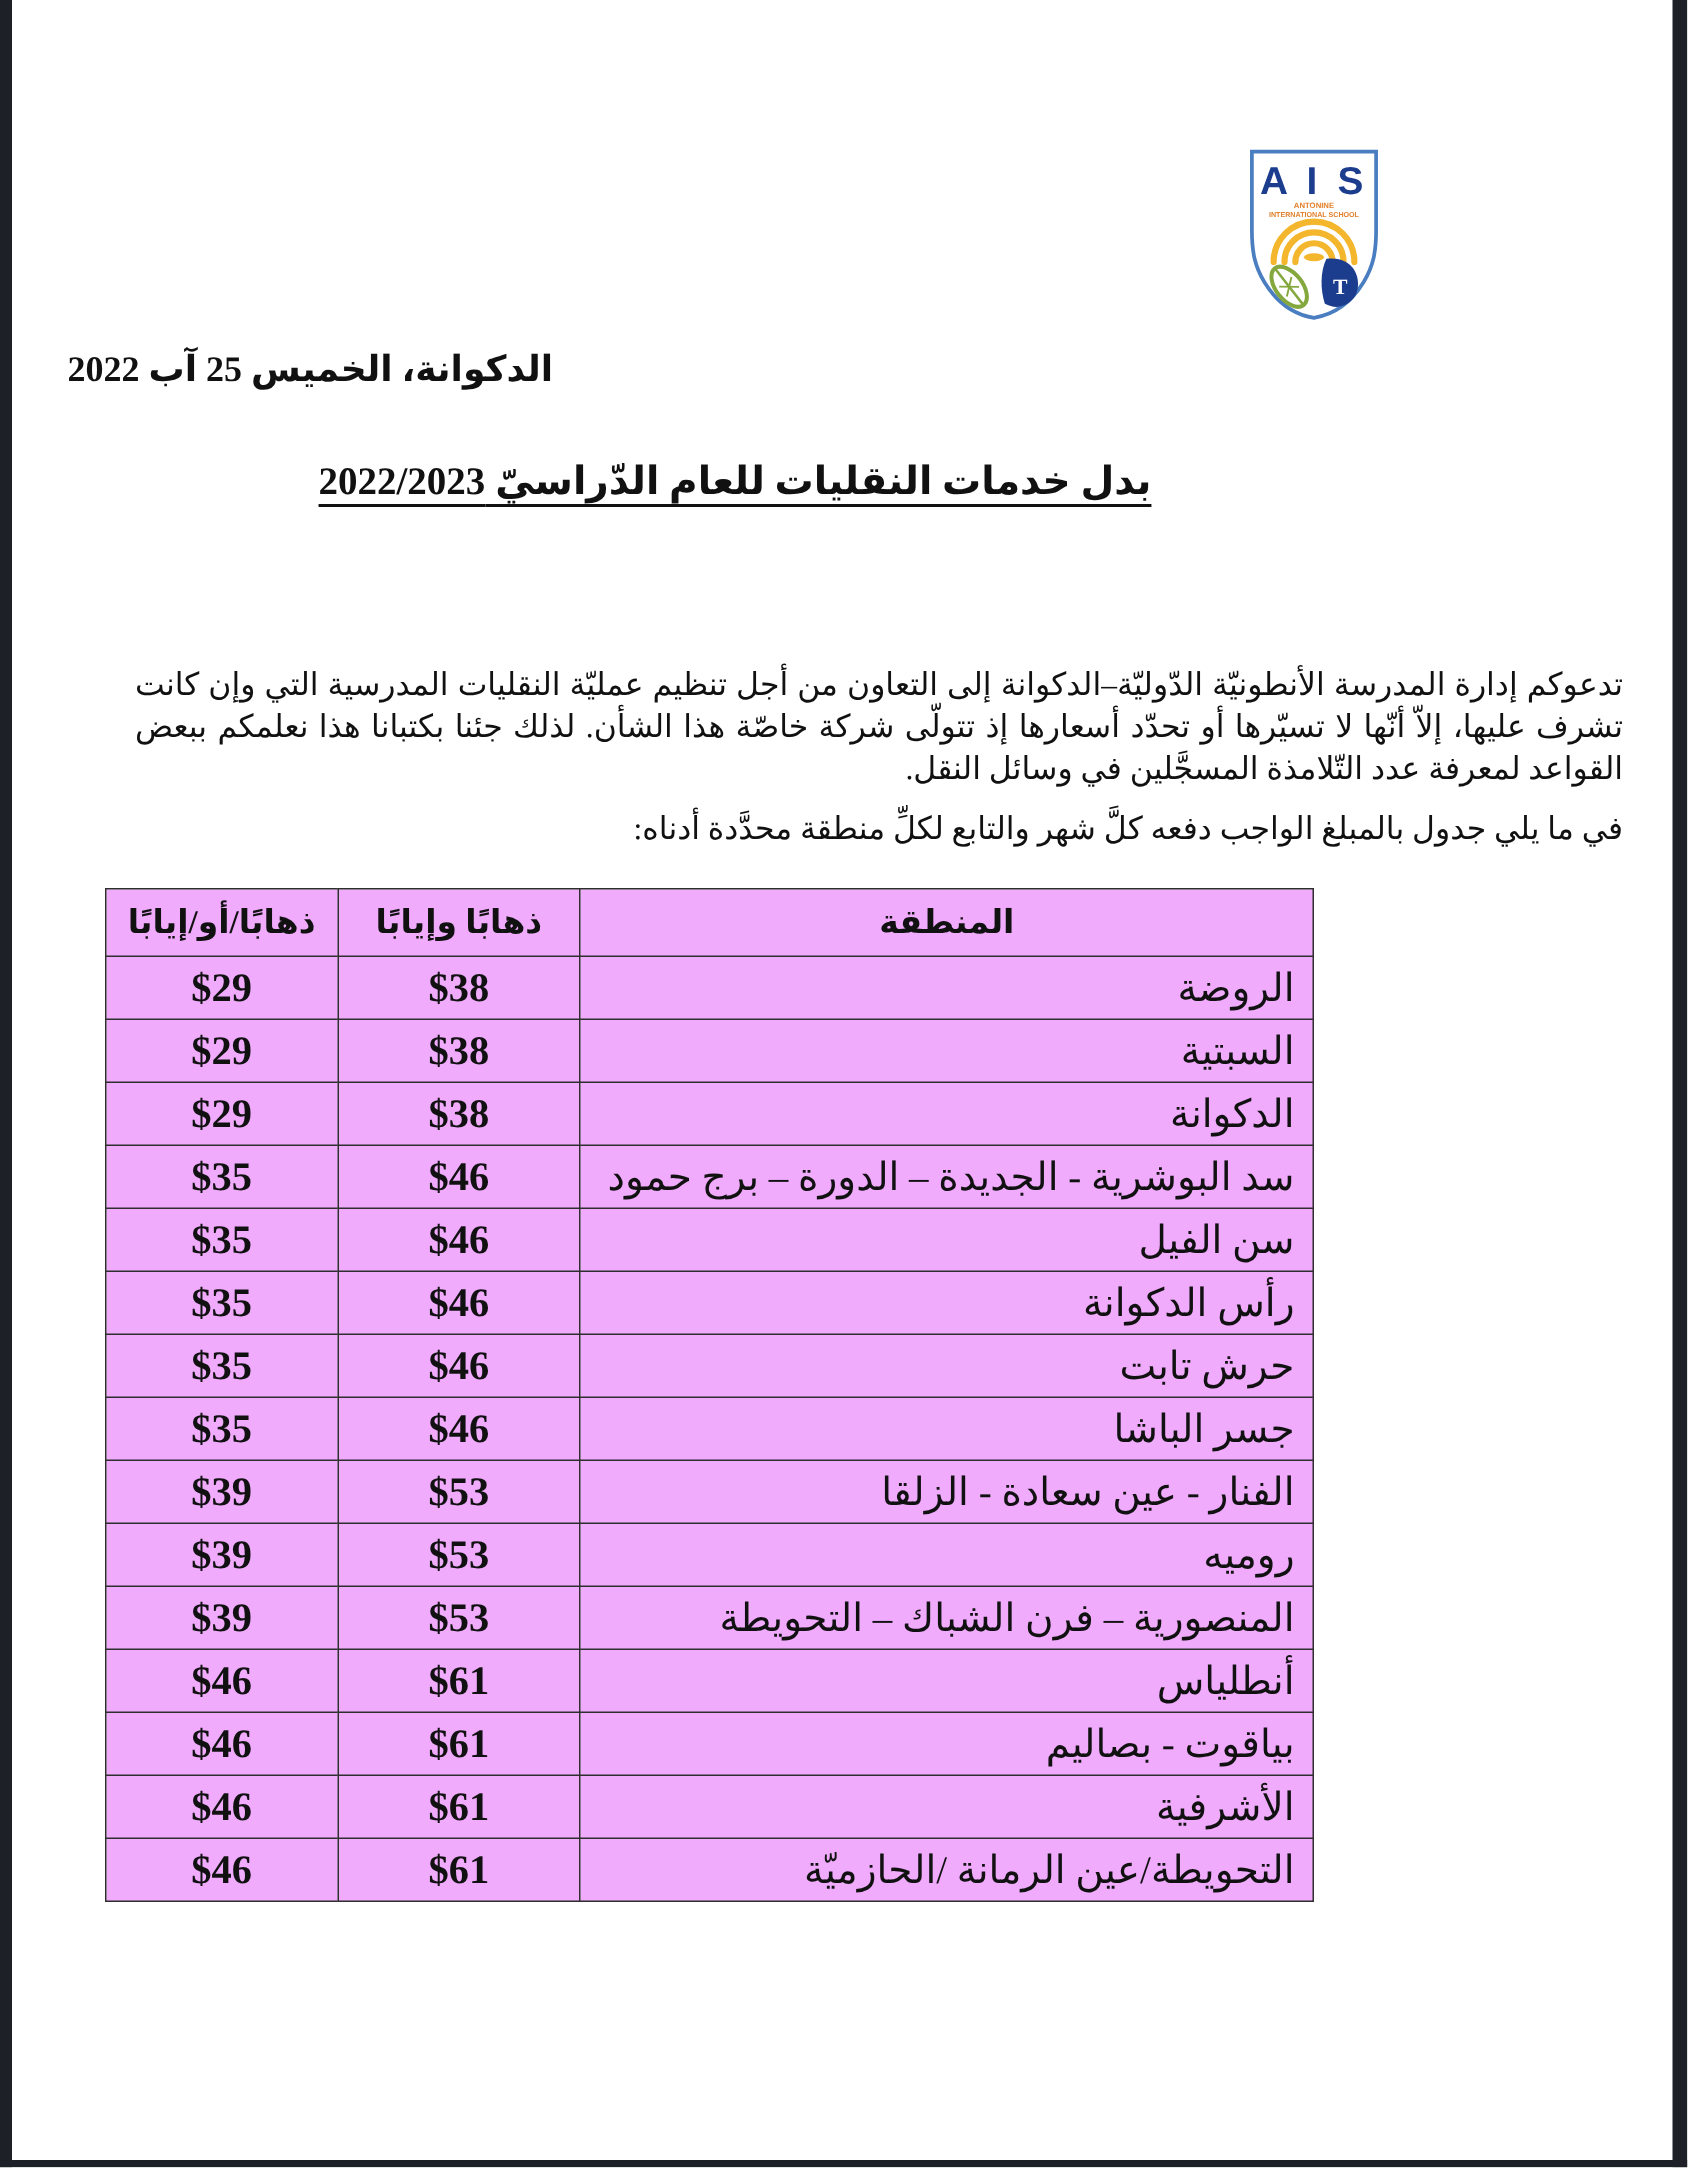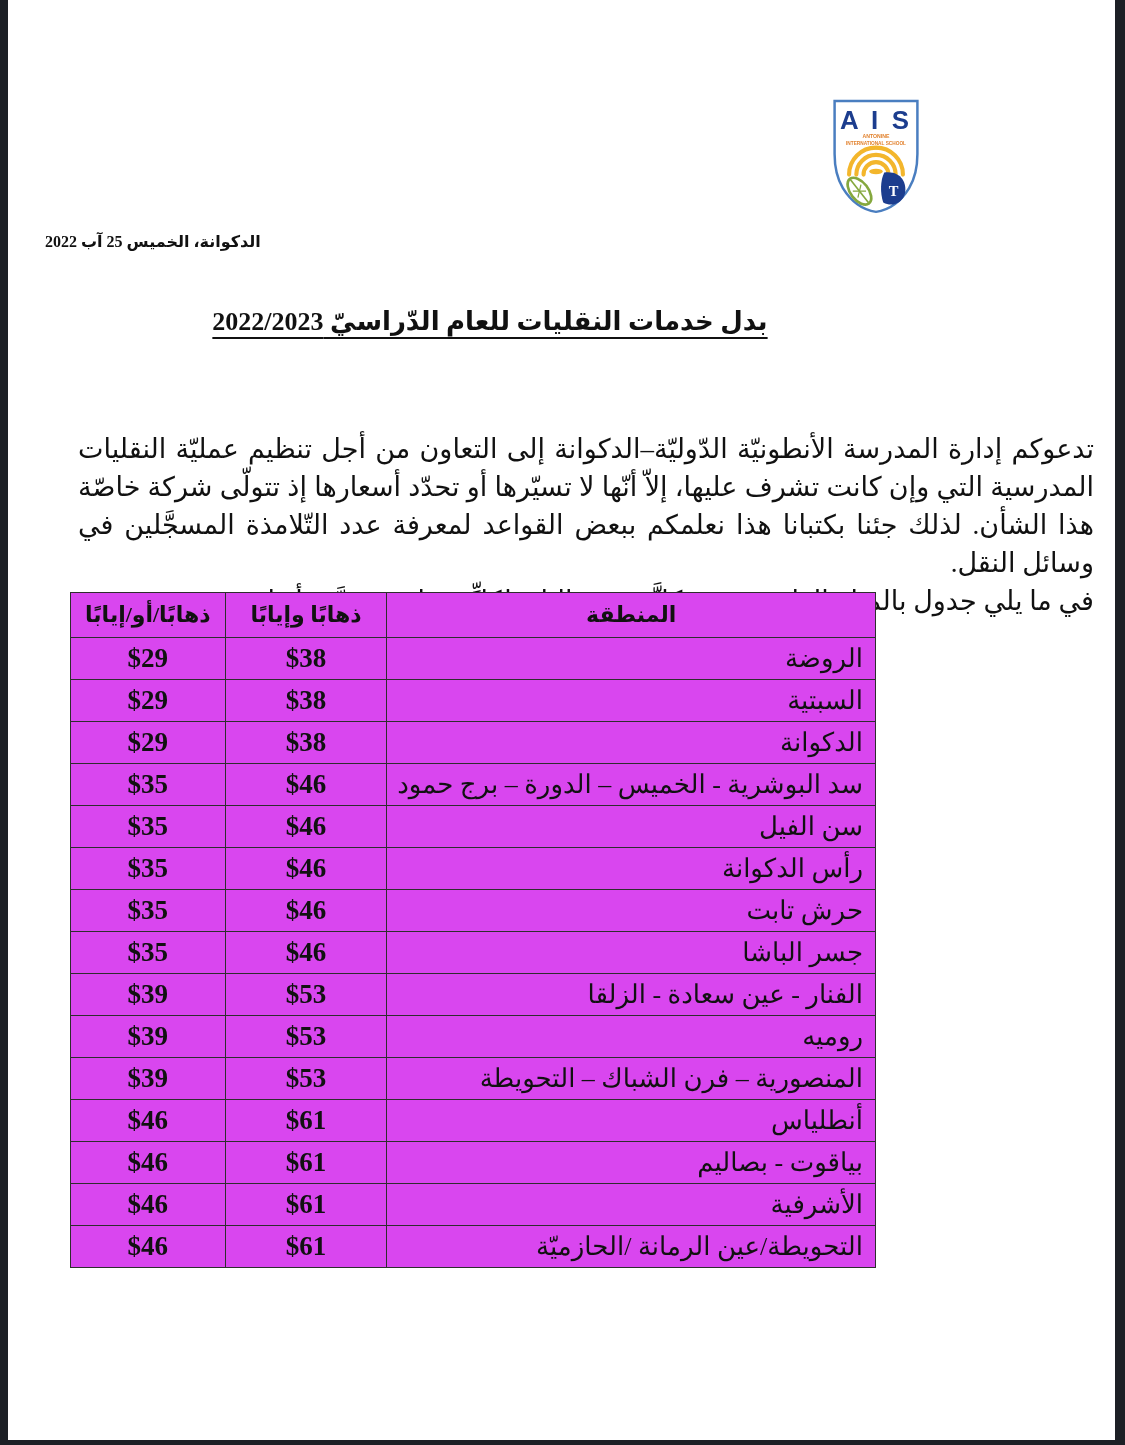--- a/index.html
+++ b/index.html
@@ -18,21 +18,21 @@
   .edge-bottom { left: 0; right: 0; bottom: 0; height: 5px; }
 
   .logo { position: absolute; left: 820px; top: 98px; width: 112px; height: 118px; }
 
   .date-line {
     position: absolute;
     left: 45px; top: 232px;
     direction: rtl;
     white-space: nowrap;
     font-weight: bold;
-    font-size: 16px;
+    font-size: 24px;
   }
 
   .headings {
     position: absolute;
     left: 70px; top: 306px;
     width: 840px;
     text-align: center;
     direction: rtl;
   }
   .heading {
@@ -44,39 +44,39 @@
   }
   .heading:last-child { margin-bottom: 2px; }
 
   .body-text {
     position: absolute;
     left: 78px; top: 430px;
     width: 1016px;
     direction: rtl;
   }
   .body-text p {
-    margin: 0;
-    font-size: 27px;
-    line-height: 38px;
+    margin: 12px;
+    font-size: 21px;
+    line-height: 28px;
   }
   .para-main  { text-align: justify; }
   .para-intro { }
 
   table.fees-table {
     position: absolute;
     left: 70px; top: 592px;
     width: 806px;
     direction: rtl;
     border-collapse: collapse;
     table-layout: fixed;
   }
   .fees-table th, .fees-table td {
     border: 1.5px solid #2e2e2e;
     vertical-align: middle;
-    background: #d946ef;
+    background: #f0abfc;
   }
   .fees-table th {
     height: 42px;
     font-size: 22px;
     font-weight: bold;
     text-align: center;
     font-family: "Liberation Serif", "DejaVu Sans", serif;
   }
   .cell-region {
     height: 39px;
@@ -162,21 +162,21 @@
       <td class="cell-region">السبتية</td>
       <td class="cell-price">$38</td>
       <td class="cell-price">$29</td>
     </tr>
         <tr>
       <td class="cell-region">الدكوانة</td>
       <td class="cell-price">$38</td>
       <td class="cell-price">$29</td>
     </tr>
         <tr>
-      <td class="cell-region">سد البوشرية - الخميس – الدورة – برج حمود</td>
+      <td class="cell-region">سد البوشرية - الجديدة – الدورة – برج حمود</td>
       <td class="cell-price">$46</td>
       <td class="cell-price">$35</td>
     </tr>
         <tr>
       <td class="cell-region">سن الفيل</td>
       <td class="cell-price">$46</td>
       <td class="cell-price">$35</td>
     </tr>
         <tr>
       <td class="cell-region">رأس الدكوانة</td>

